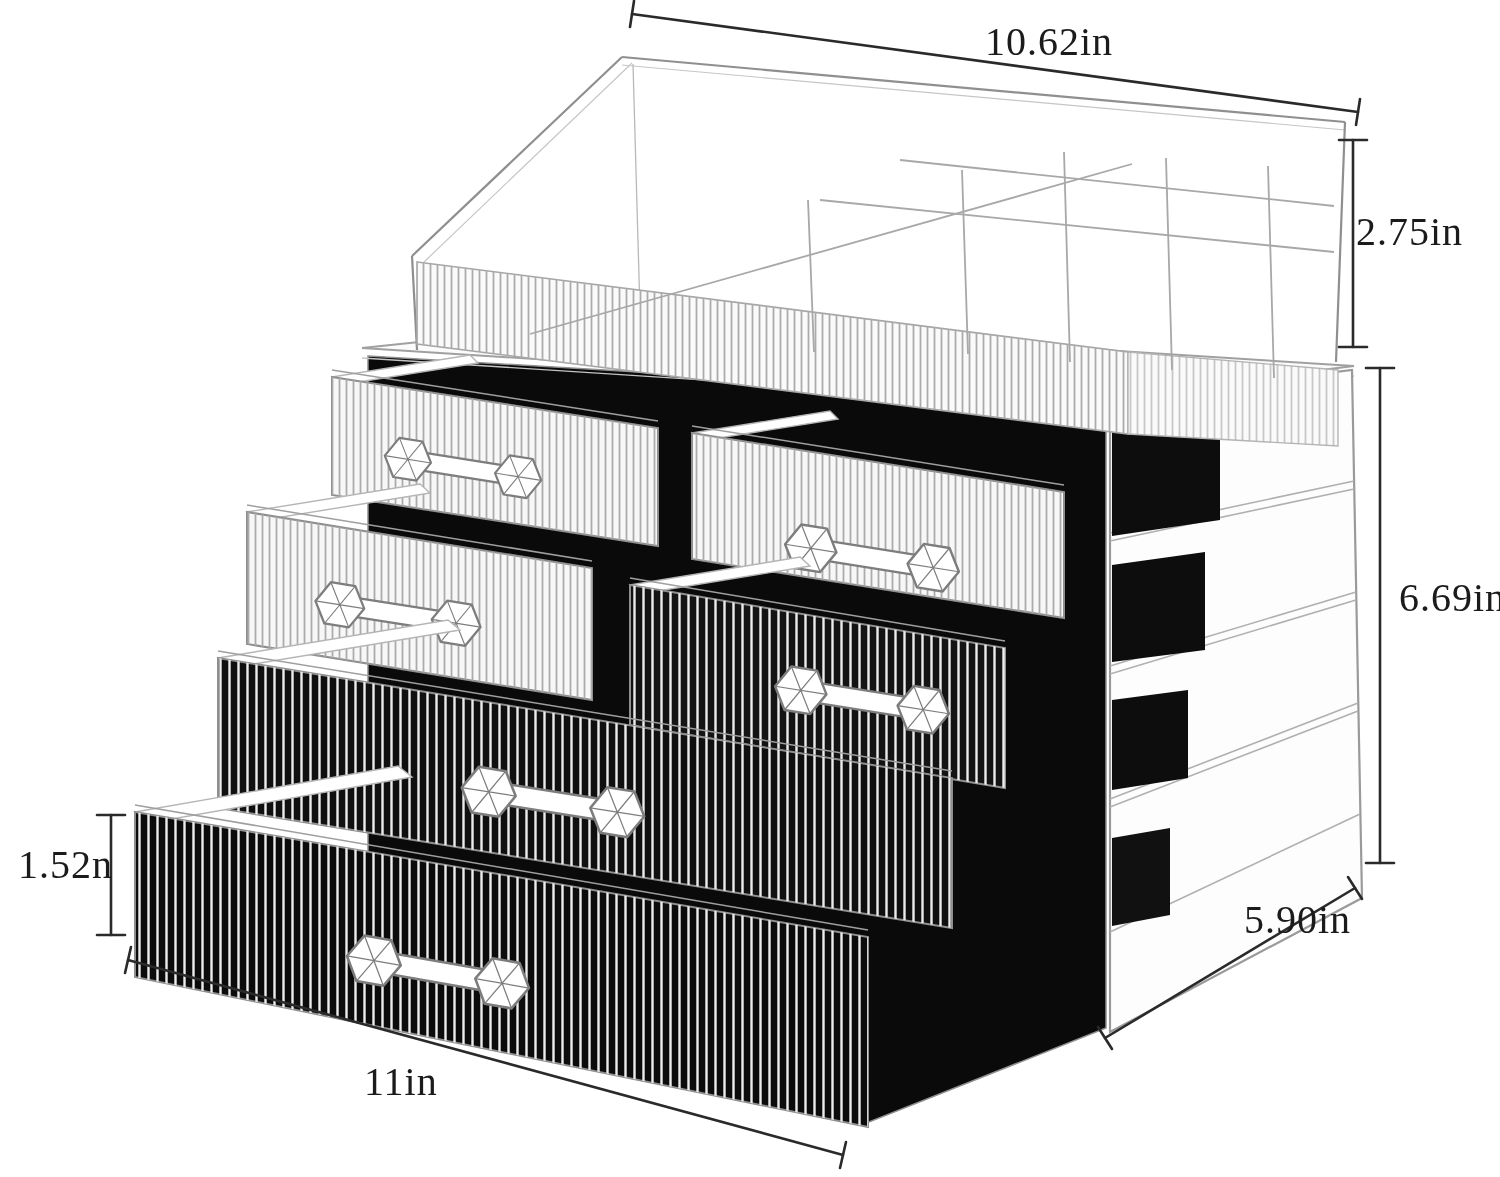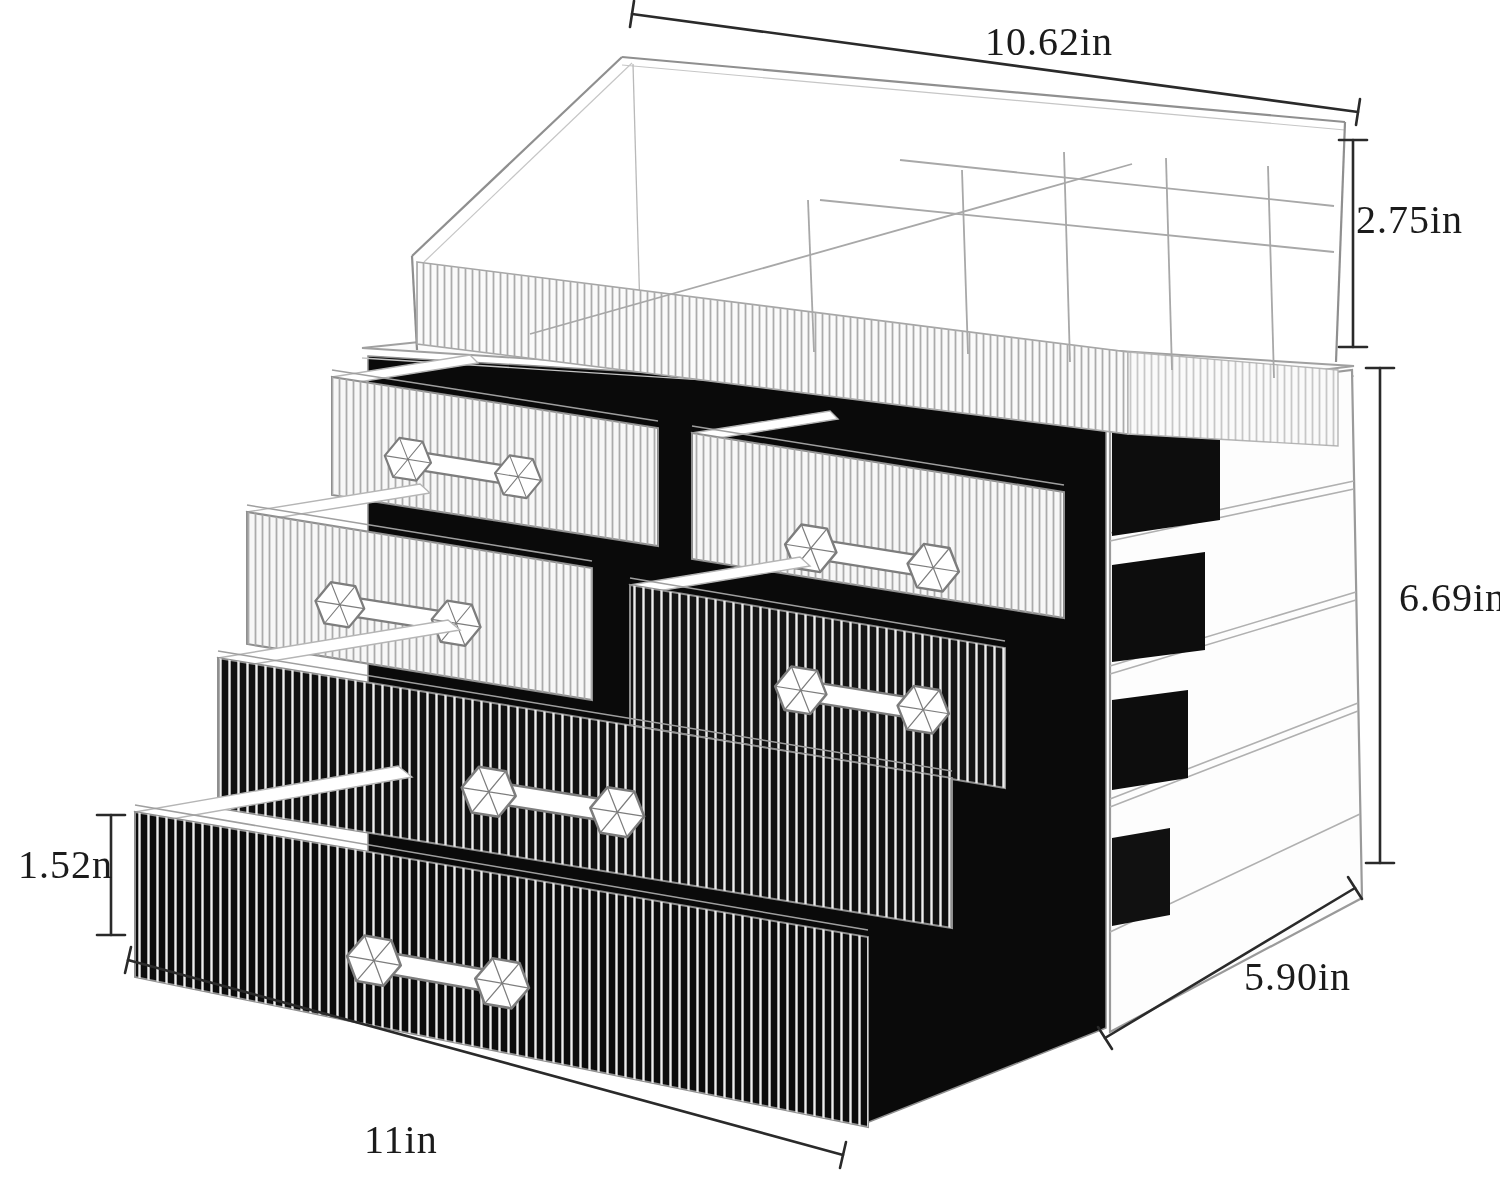--- a/index.html
+++ b/index.html
@@ -165,22 +165,22 @@
       <g>
         <path d="M128,960 L843,1155"></path>
         <path d="M131,947 L125,973"></path>
         <path d="M846,1142 L840,1168"></path>
       </g>
     </g>
   </svg>
 
   <div class="dim-label" style="left:985px;top:22px;">10.62in</div>
 
-  <div class="dim-label" style="left:1356px;top:200px;">2.75in</div>
+  <div class="dim-label" style="left:1356px;top:212px;">2.75in</div>
 
   <div class="dim-label" style="left:1383px;top:578px;margin-left:16px;">6.69in</div>
 
   <div class="dim-label" style="left:18px;top:845px;">1.52n</div>
 
-  <div class="dim-label" style="left:1244px;top:957px;">5.90in</div>
+  <div class="dim-label" style="left:1244px;top:900px;">5.90in</div>
 
-  <div class="dim-label" style="left:364px;top:1120px;">11in</div>
+  <div class="dim-label" style="left:364px;top:1062px;">11in</div>
 </div>
 
 </body></html>

